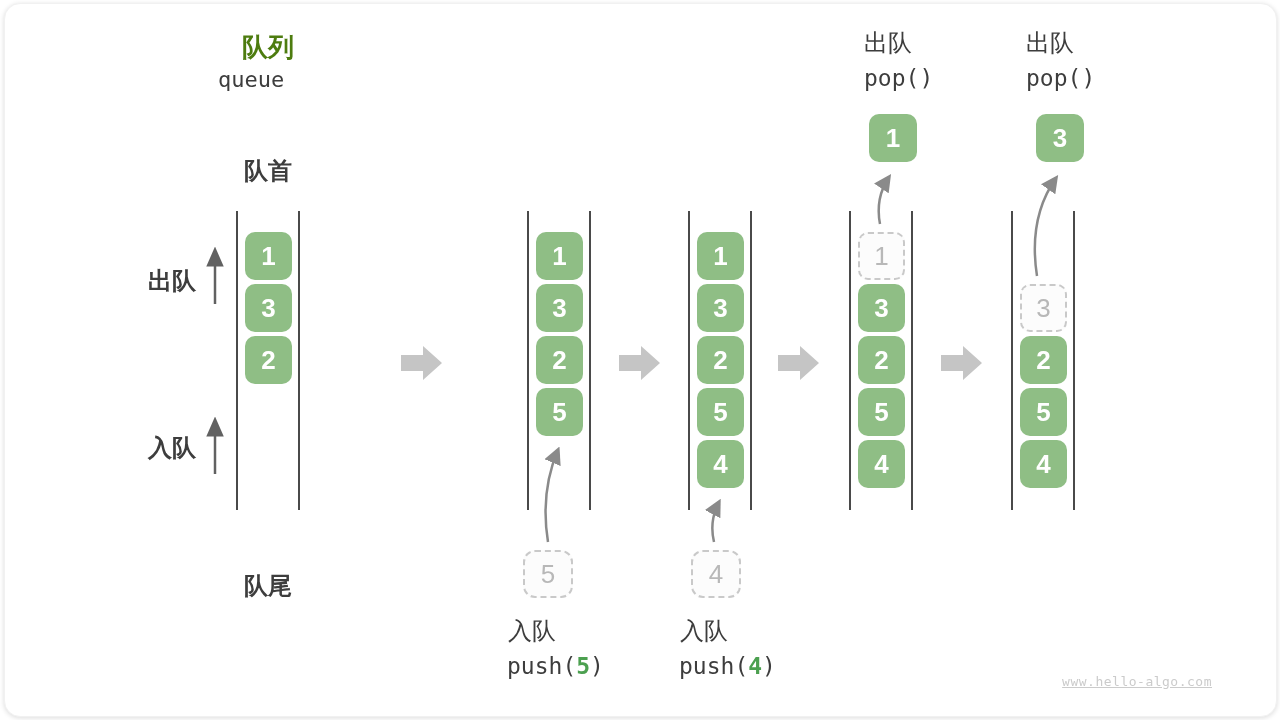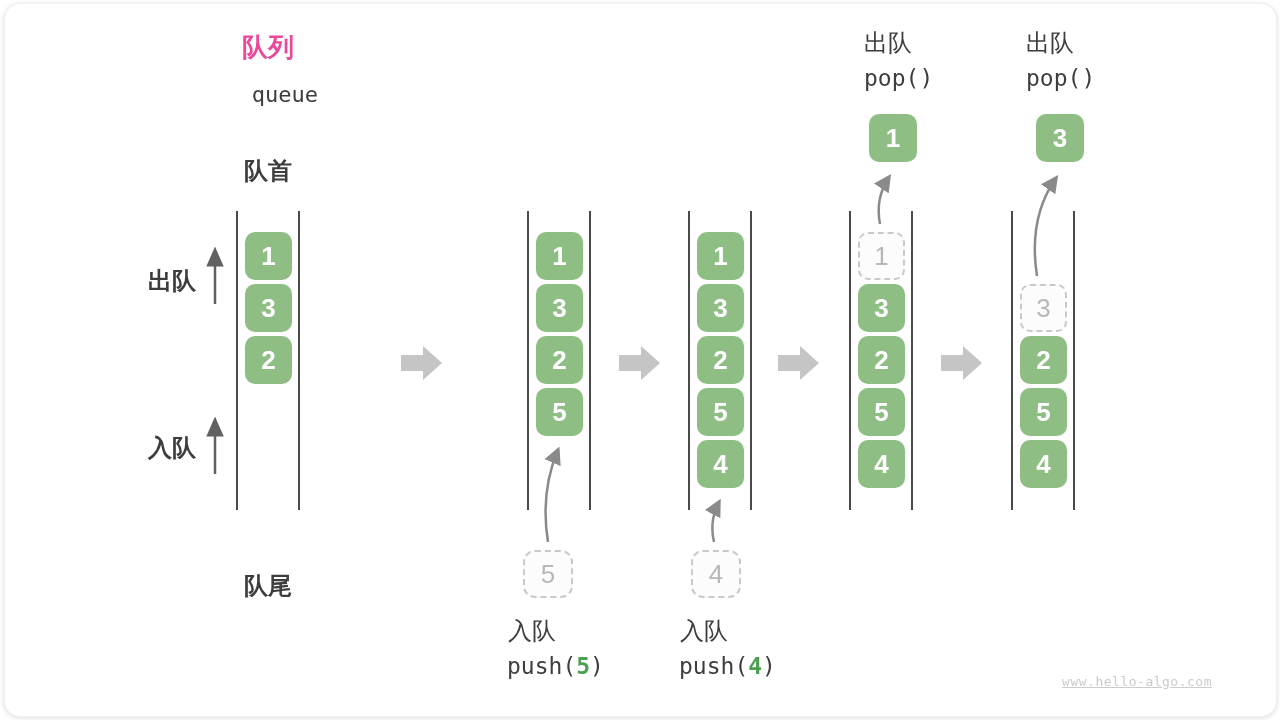--- a/index.html
+++ b/index.html
@@ -1,21 +1,21 @@
 <!DOCTYPE html>
 <html><head>
 <meta charset="utf-8">
 <style>
   html,body{margin:0;padding:0;background:#fff;width:1280px;height:720px;overflow:hidden;}
   .stage{position:relative;width:1280px;height:720px;font-family:"Liberation Sans","DejaVu Sans",sans-serif;color:#3d3d3d;}
   .card{position:absolute;left:4px;top:3px;width:1271px;height:712px;background:#fff;border:1px solid #f1f1f1;border-radius:16px;box-shadow:0 1px 5px rgba(0,0,0,0.14);}
   .overlay{position:absolute;left:0;top:0;width:1280px;height:720px;pointer-events:none;}
 
-  .title-zh{position:absolute;left:218px;top:30px;width:100px;text-align:center;font-size:26px;font-weight:bold;color:#ec4899;}
-  .title-en{position:absolute;left:218px;top:82px;width:100px;text-align:right;font-size:22px;font-family:"DejaVu Sans Mono","Liberation Mono",monospace;color:#3d3d3d;}
+  .title-zh{position:absolute;left:218px;top:30px;width:100px;text-align:center;font-size:26px;font-weight:bold;color:#4d7c0f;}
+  .title-en{position:absolute;left:218px;top:67px;width:100px;text-align:left;font-size:22px;font-family:"DejaVu Sans Mono","Liberation Mono",monospace;color:#3d3d3d;}
 
   .side-lbl{position:absolute;font-size:24px;font-weight:bold;color:#3d3d3d;text-align:center;}
   .lbl-front{left:218px;top:155px;width:100px;}
   .lbl-rear{left:218px;top:534px;width:100px;margin-top:36px;}
   .lbl-deq{left:146px;top:265px;width:52px;}
   .lbl-enq{left:146px;top:432px;width:52px;}
 
   .tube{position:absolute;top:211px;height:299px;width:64px;box-sizing:border-box;border-left:2px solid #4a4a4a;border-right:2px solid #4a4a4a;}
 
   .cell{position:absolute;width:47px;height:48px;border-radius:10px;background:#8FBE85;color:#ffffff;

